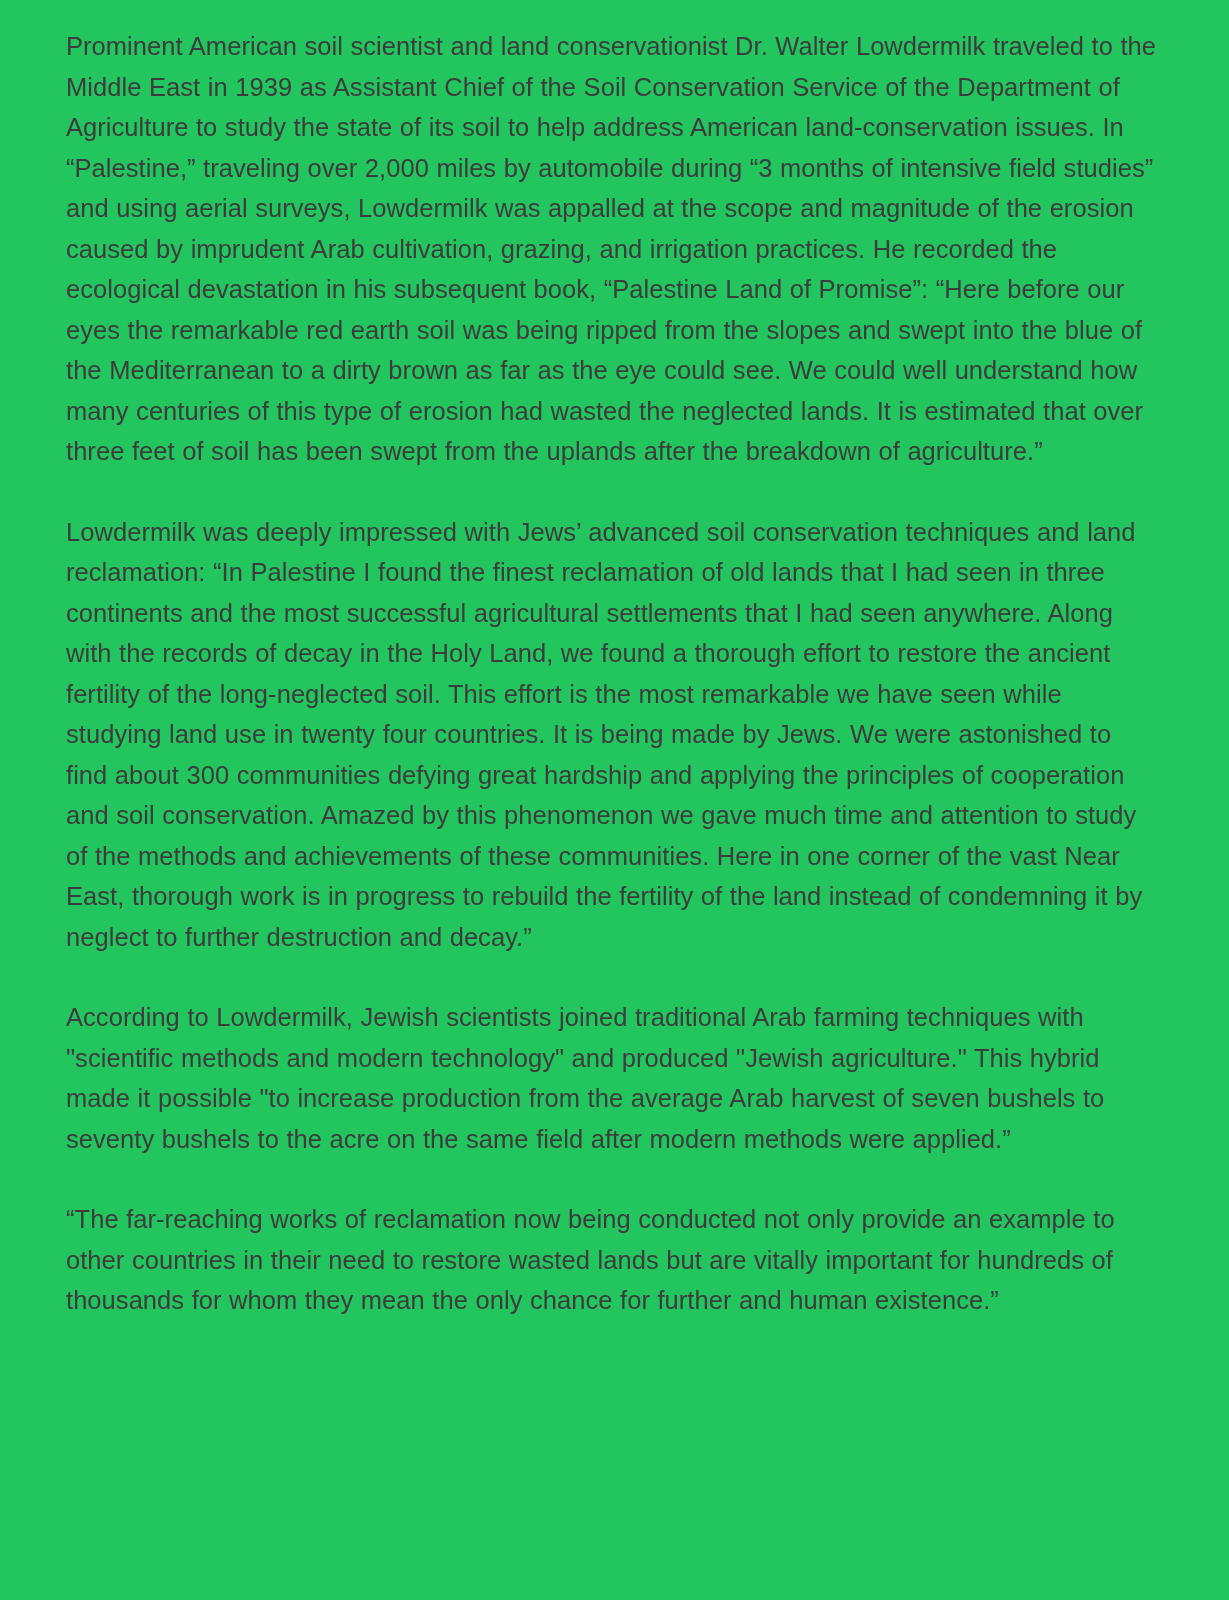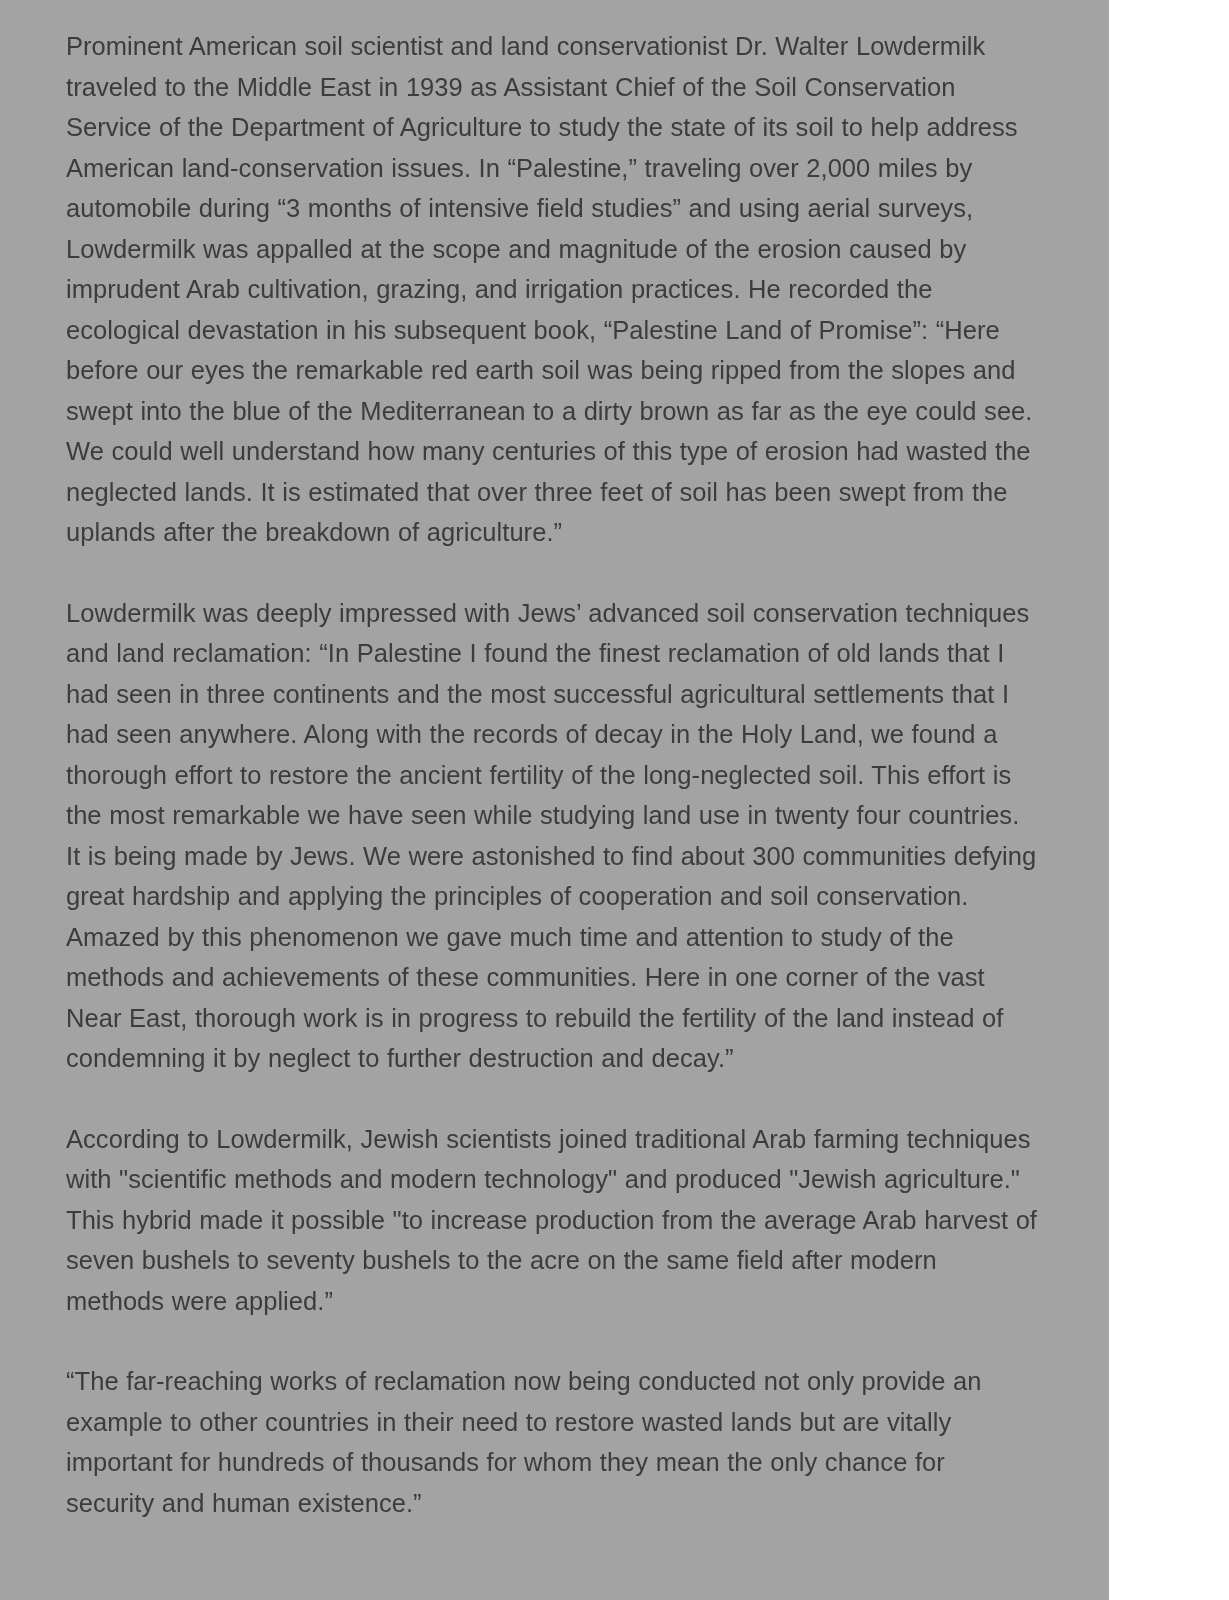--- a/index.html
+++ b/index.html
@@ -8,24 +8,24 @@
     background: #ffffff;
   }
   body {
     width: 1229px;
     min-height: 1600px;
     font-family: "Liberation Sans", sans-serif;
     color: #3b3b3b;
   }
   .page {
     box-sizing: border-box;
-    width: 1109px;
+    width: 1229px;
     min-height: 1600px;
     padding: 26px 70px 17px 66px;
-    background: #a3a3a3;
+    background: #22c55e;
   }
   .article {
     max-width: 1100px;
   }
   .para {
     font-size: 25.5px;
     line-height: 40.5px;
     letter-spacing: 0.05px;
     color: #3c3c3c;
     margin: 0 0 40px 0;
@@ -37,15 +37,15 @@
   }
 </style>
 </head>
 <body>
 
 <div class="page">
   <article class="article">
     <p class="para">Prominent American soil scientist and land conservationist Dr. Walter Lowdermilk traveled to the Middle East in 1939 as Assistant Chief of the Soil Conservation Service of the Department of Agriculture to study the state of its soil to help address American land-conservation issues. In “Palestine,” traveling over 2,000 miles by automobile during “3 months of intensive field studies” and using aerial surveys, Lowdermilk was appalled at the scope and magnitude of the erosion caused by imprudent Arab cultivation, grazing, and irrigation practices. He recorded the ecological devastation in his subsequent book, “Palestine Land of Promise”: “Here before our eyes the remarkable red earth soil was being ripped from the slopes and swept into the blue of the Mediterranean to a dirty brown as far as the eye could see. We could well understand how many centuries of this type of erosion had wasted the neglected lands. It is estimated that over three feet of soil has been swept from the uplands after the breakdown of agriculture.”</p>
     <p class="para">Lowdermilk was deeply impressed with Jews’ advanced soil conservation techniques and land reclamation: “In Palestine I found the finest reclamation of old lands that I had seen in three continents and the most successful agricultural settlements that I had seen anywhere. Along with the records of decay in the Holy Land, we found a thorough effort to restore the ancient fertility of the long-neglected soil. This effort is the most remarkable we have seen while studying land use in twenty four countries. It is being made by Jews. We were astonished to find about 300 communities defying great hardship and applying the principles of cooperation and soil conservation. Amazed by this phenomenon we gave much time and attention to study of the methods and achievements of these communities. Here in one corner of the vast Near East, thorough work is in progress to rebuild the fertility of the land instead of condemning it by neglect to further destruction and decay.”</p>
     <p class="para">According to Lowdermilk, Jewish scientists joined traditional Arab farming techniques with "scientific methods and modern technology" and produced "Jewish agriculture." This hybrid made it possible "to increase production from the average Arab harvest of seven bushels to seventy bushels to the acre on the same field after modern methods were applied.”</p>
-    <p class="para">“The far-reaching works of reclamation now being conducted not only provide an example to other countries in their need to restore wasted lands but are vitally important for hundreds of thousands for whom they mean the only chance for security and human existence.”</p>
+    <p class="para">“The far-reaching works of reclamation now being conducted not only provide an example to other countries in their need to restore wasted lands but are vitally important for hundreds of thousands for whom they mean the only chance for further and human existence.”</p>
   </article>
 </div>
 
 </body></html>

